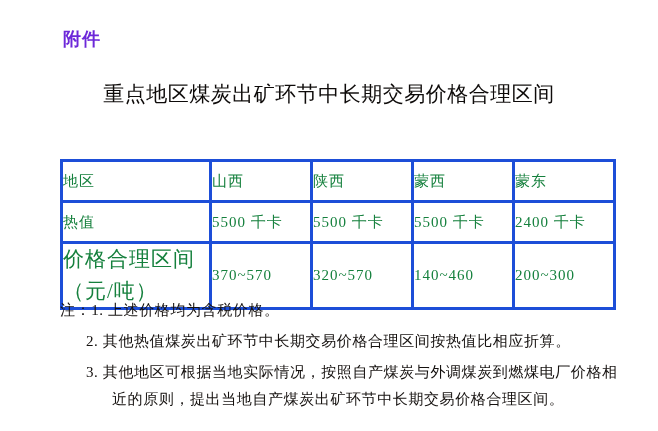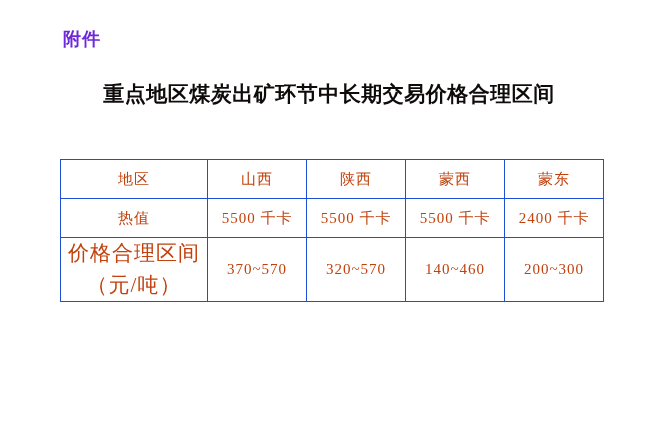--- a/index.html
+++ b/index.html
@@ -30,39 +30,38 @@
     letter-spacing: 1px;
     color: #6d28d9;
   }
   .doc-title {
     position: absolute;
     left: 0;
     right: 0;
     top: 80px;
     text-align: center;
     font-size: 21px;
-    font-weight: bold;
+    font-weight: normal;
     letter-spacing: 0.5px;
     color: #0e0b0a;
   }
   table.price-table {
     position: absolute;
     left: 60px;
     top: 159px;
     width: 540px;
     border-collapse: collapse;
     table-layout: fixed;
   }
   table.price-table td {
-    border: 1px solid #1d4ed8;
-    text-align: center;
+    border: 3px solid #1d4ed8;
     vertical-align: middle;
     font-size: 15px;
     letter-spacing: 1px;
-    color: #c2410c;
+    color: #15803d;
     padding: 0;
   }
   table.price-table tr.row-head td { height: 38px; }
   table.price-table tr.row-heat td { height: 38px; }
   table.price-table tr.row-range td { height: 62px; }
   td.label-cell {
     width: 146px;
   }
   td.data-cell {
     width: 98px;
@@ -133,14 +132,22 @@
         </span>
       </td>
       <td class="data-cell">370~570</td>
       <td class="data-cell">320~570</td>
       <td class="data-cell">140~460</td>
       <td class="data-cell">200~300</td>
     </tr>
   </tbody>
     </table>
 
+  <div class="notes">
+    <div class="note-line first">
+      <span>注：</span><span>1. 上述价格均为含税价格。</span>
+    </div>
+    <div class="note-line indent">2. 其他热值煤炭出矿环节中长期交易价格合理区间按热值比相应折算。</div>
+    <div class="note-line indent">3. 其他地区可根据当地实际情况，按照自产煤炭与外调煤炭到燃煤电厂价格相</div>
+    <div class="note-line note-cont">近的原则，提出当地自产煤炭出矿环节中长期交易价格合理区间。</div>
+  </div>
 
 </div>
 
 </body></html>

